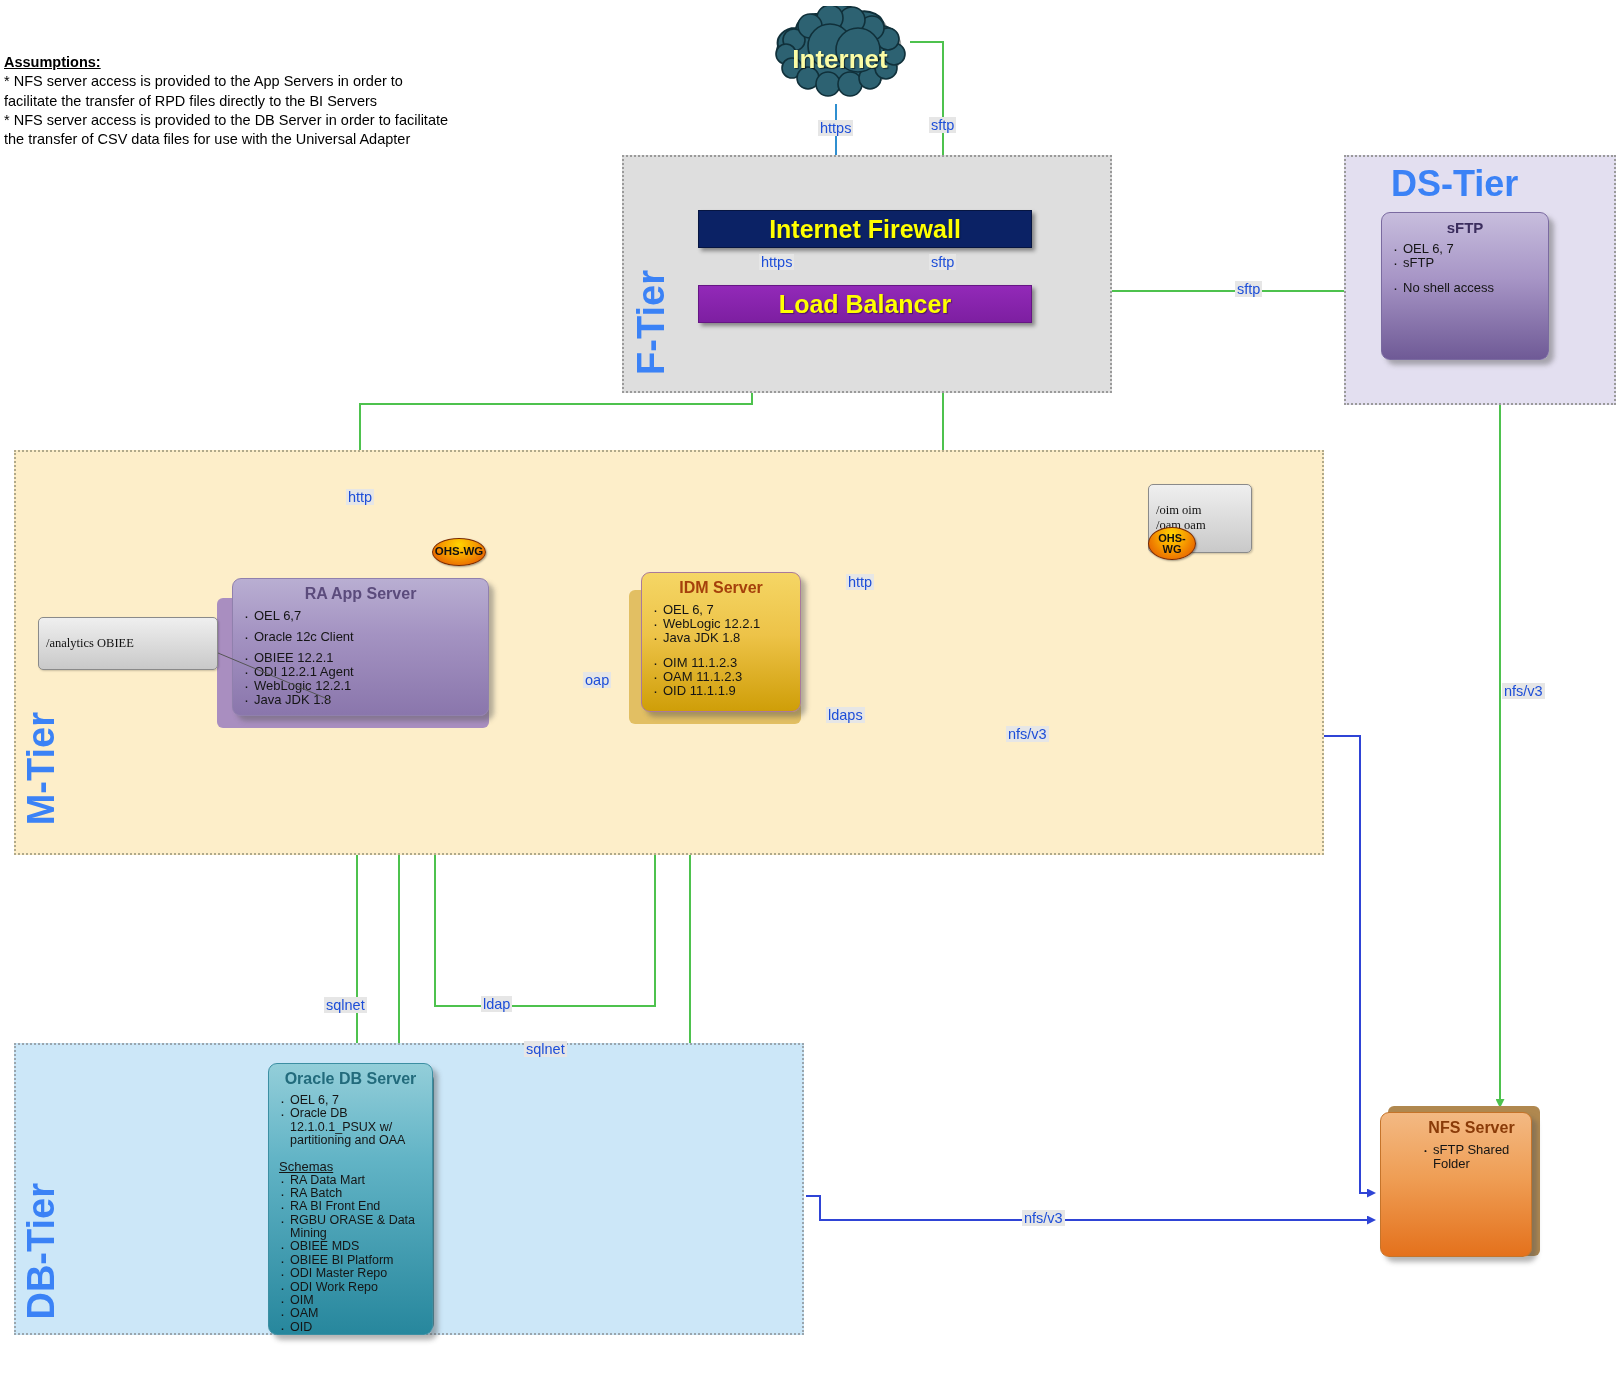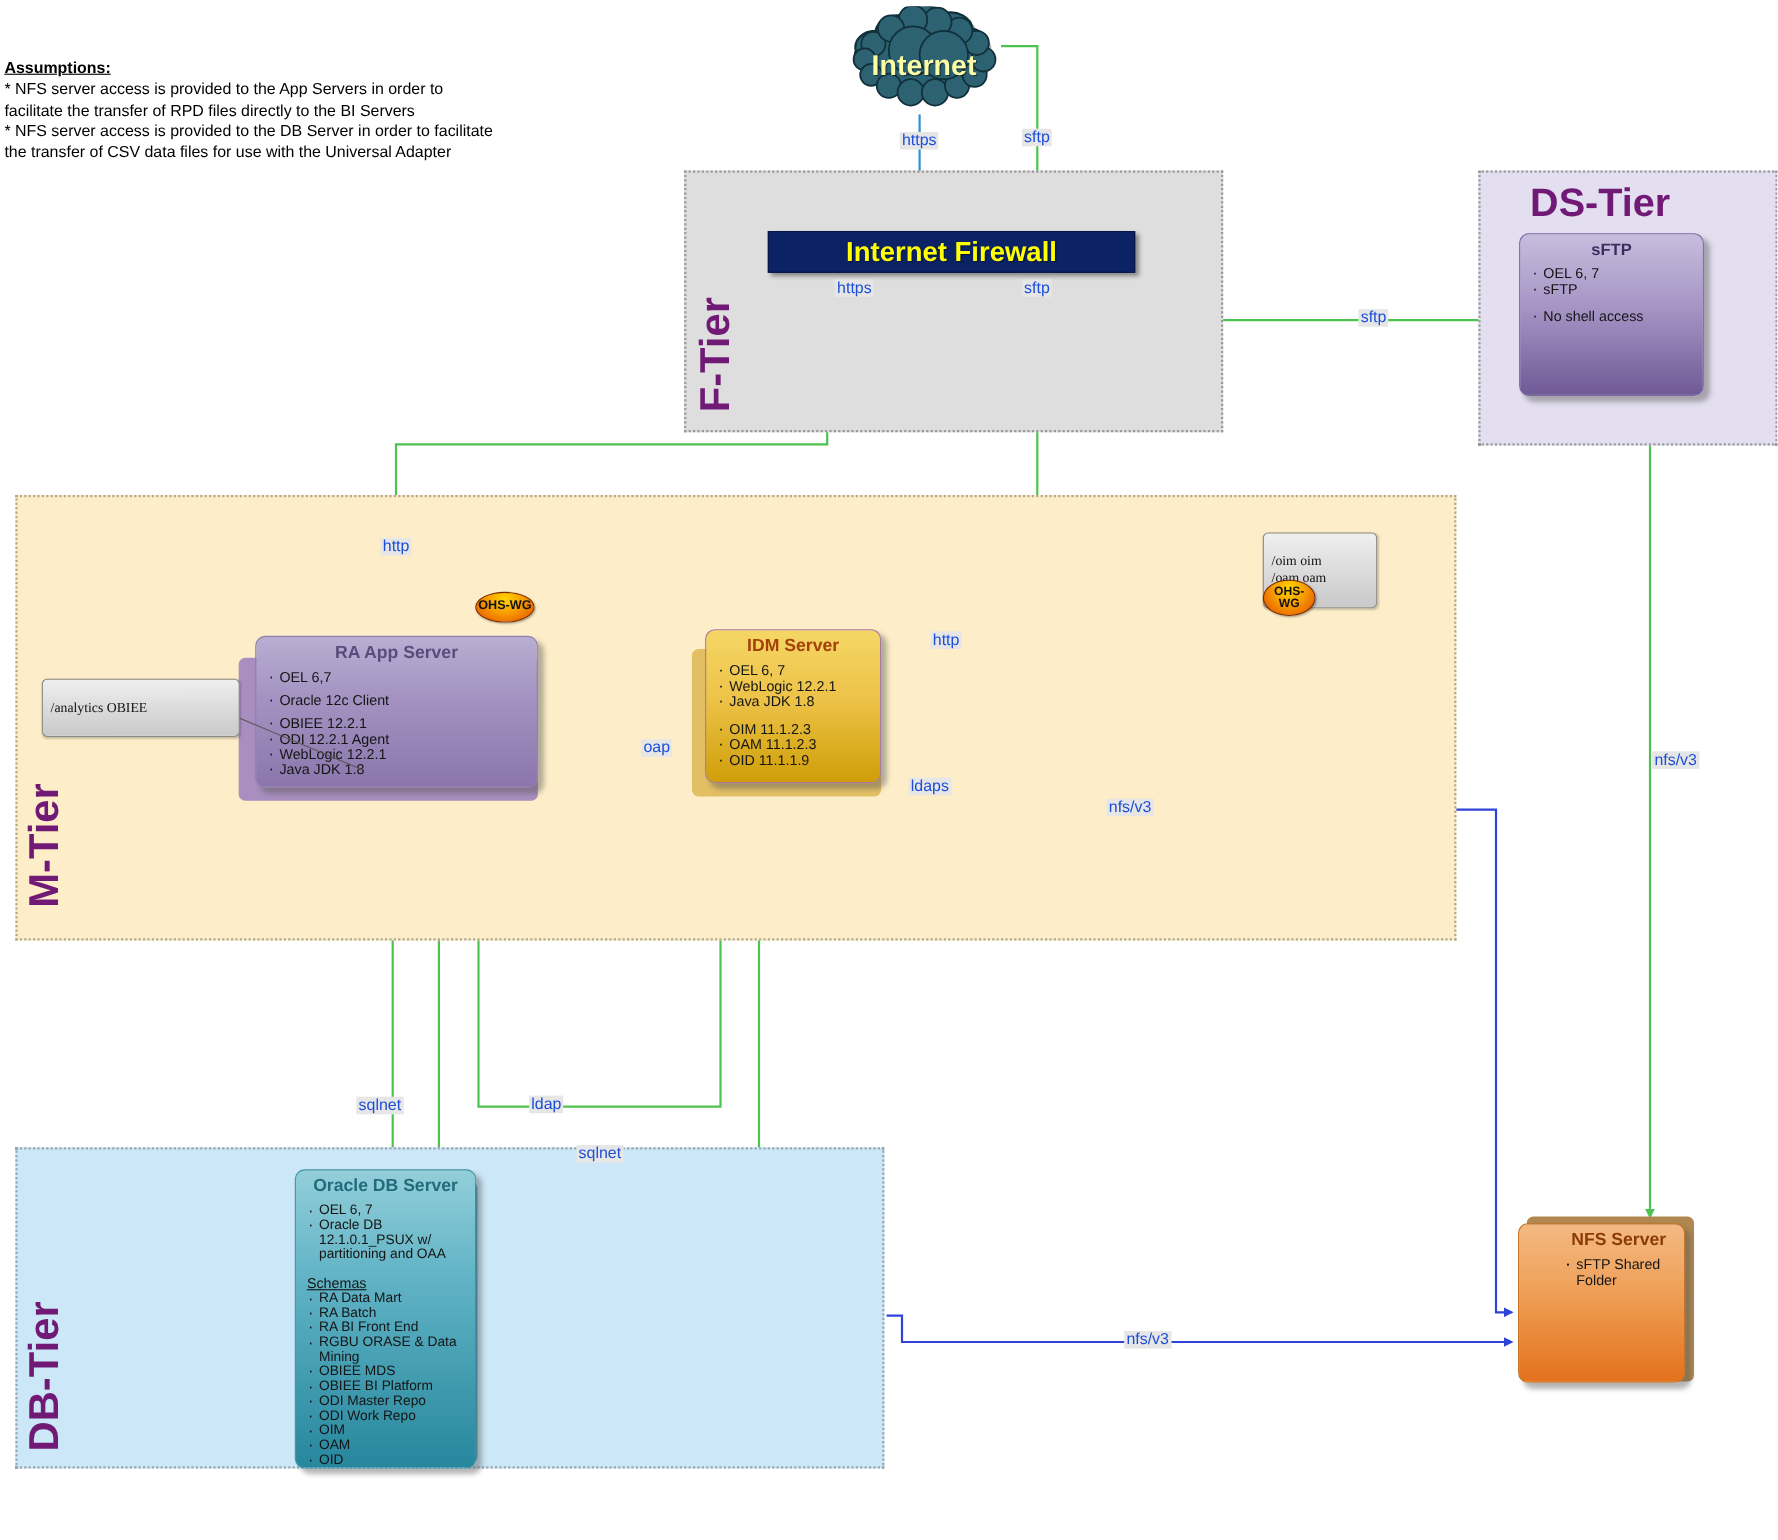--- a/index.html
+++ b/index.html
@@ -37,21 +37,21 @@
   }
 
   
   .tier {
     position: absolute;
     border: 2px dotted #8a8a7a;
   }
   .tier-label {
     position: absolute;
     font-weight: bold;
-    color: #701a75;
+    color: #3b82f6;
     letter-spacing: 0px;
   }
   .tier-label.vert {
     writing-mode: vertical-rl;
     transform: rotate(180deg);
     transform-origin: center;
   }
 
   #f-tier {
     left: 622px; top: 155px;
@@ -410,20 +410,23 @@
             <circle cx="106" cy="44" r="22"></circle>
         </g>
       </g>
     </svg>
     <div class="cloud-text">Internet</div>
   </div>
 
   <div class="bar" id="firewall-bar">
     <span>Internet Firewall</span>
   </div>
+  <div class="bar" id="lb-bar">
+    <span>Load Balancer</span>
+  </div>
 
   <div class="node" id="sftp-node">
     <div class="title">sFTP</div>
     <ul>
       <li>OEL 6, 7</li>
       <li>sFTP</li>
       <li class="gap">No shell access</li>
     </ul>
   </div>
 

